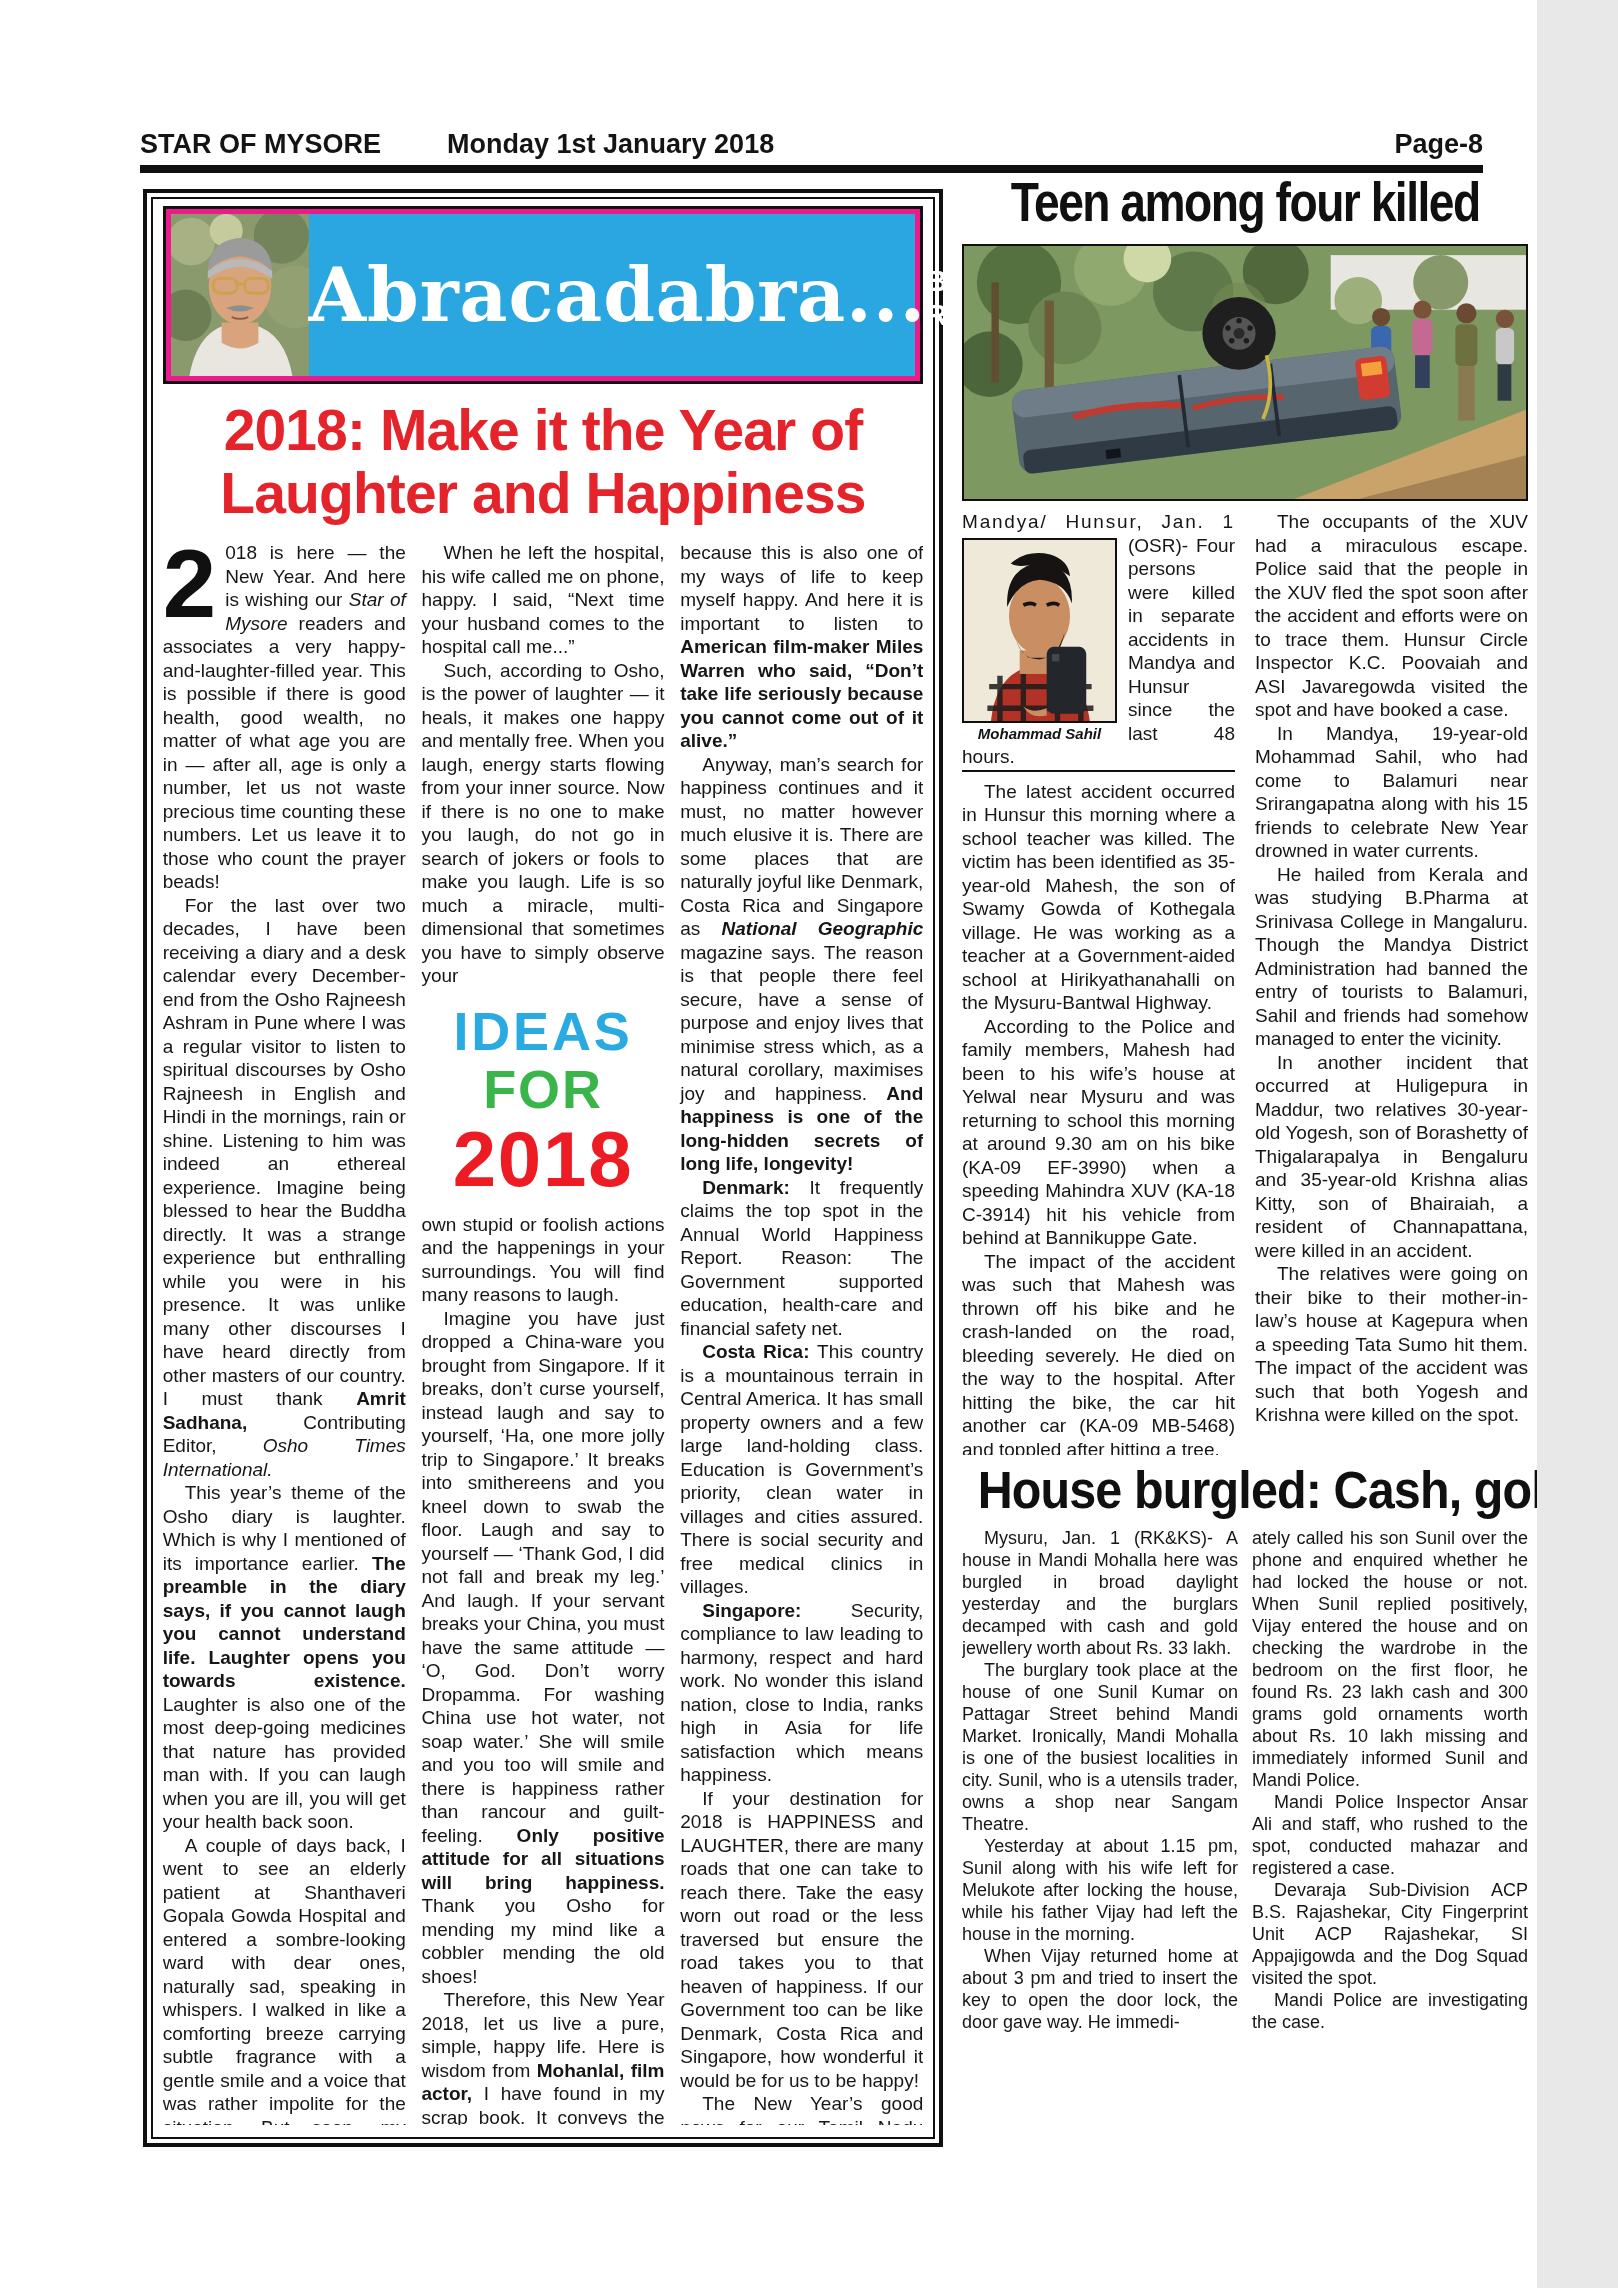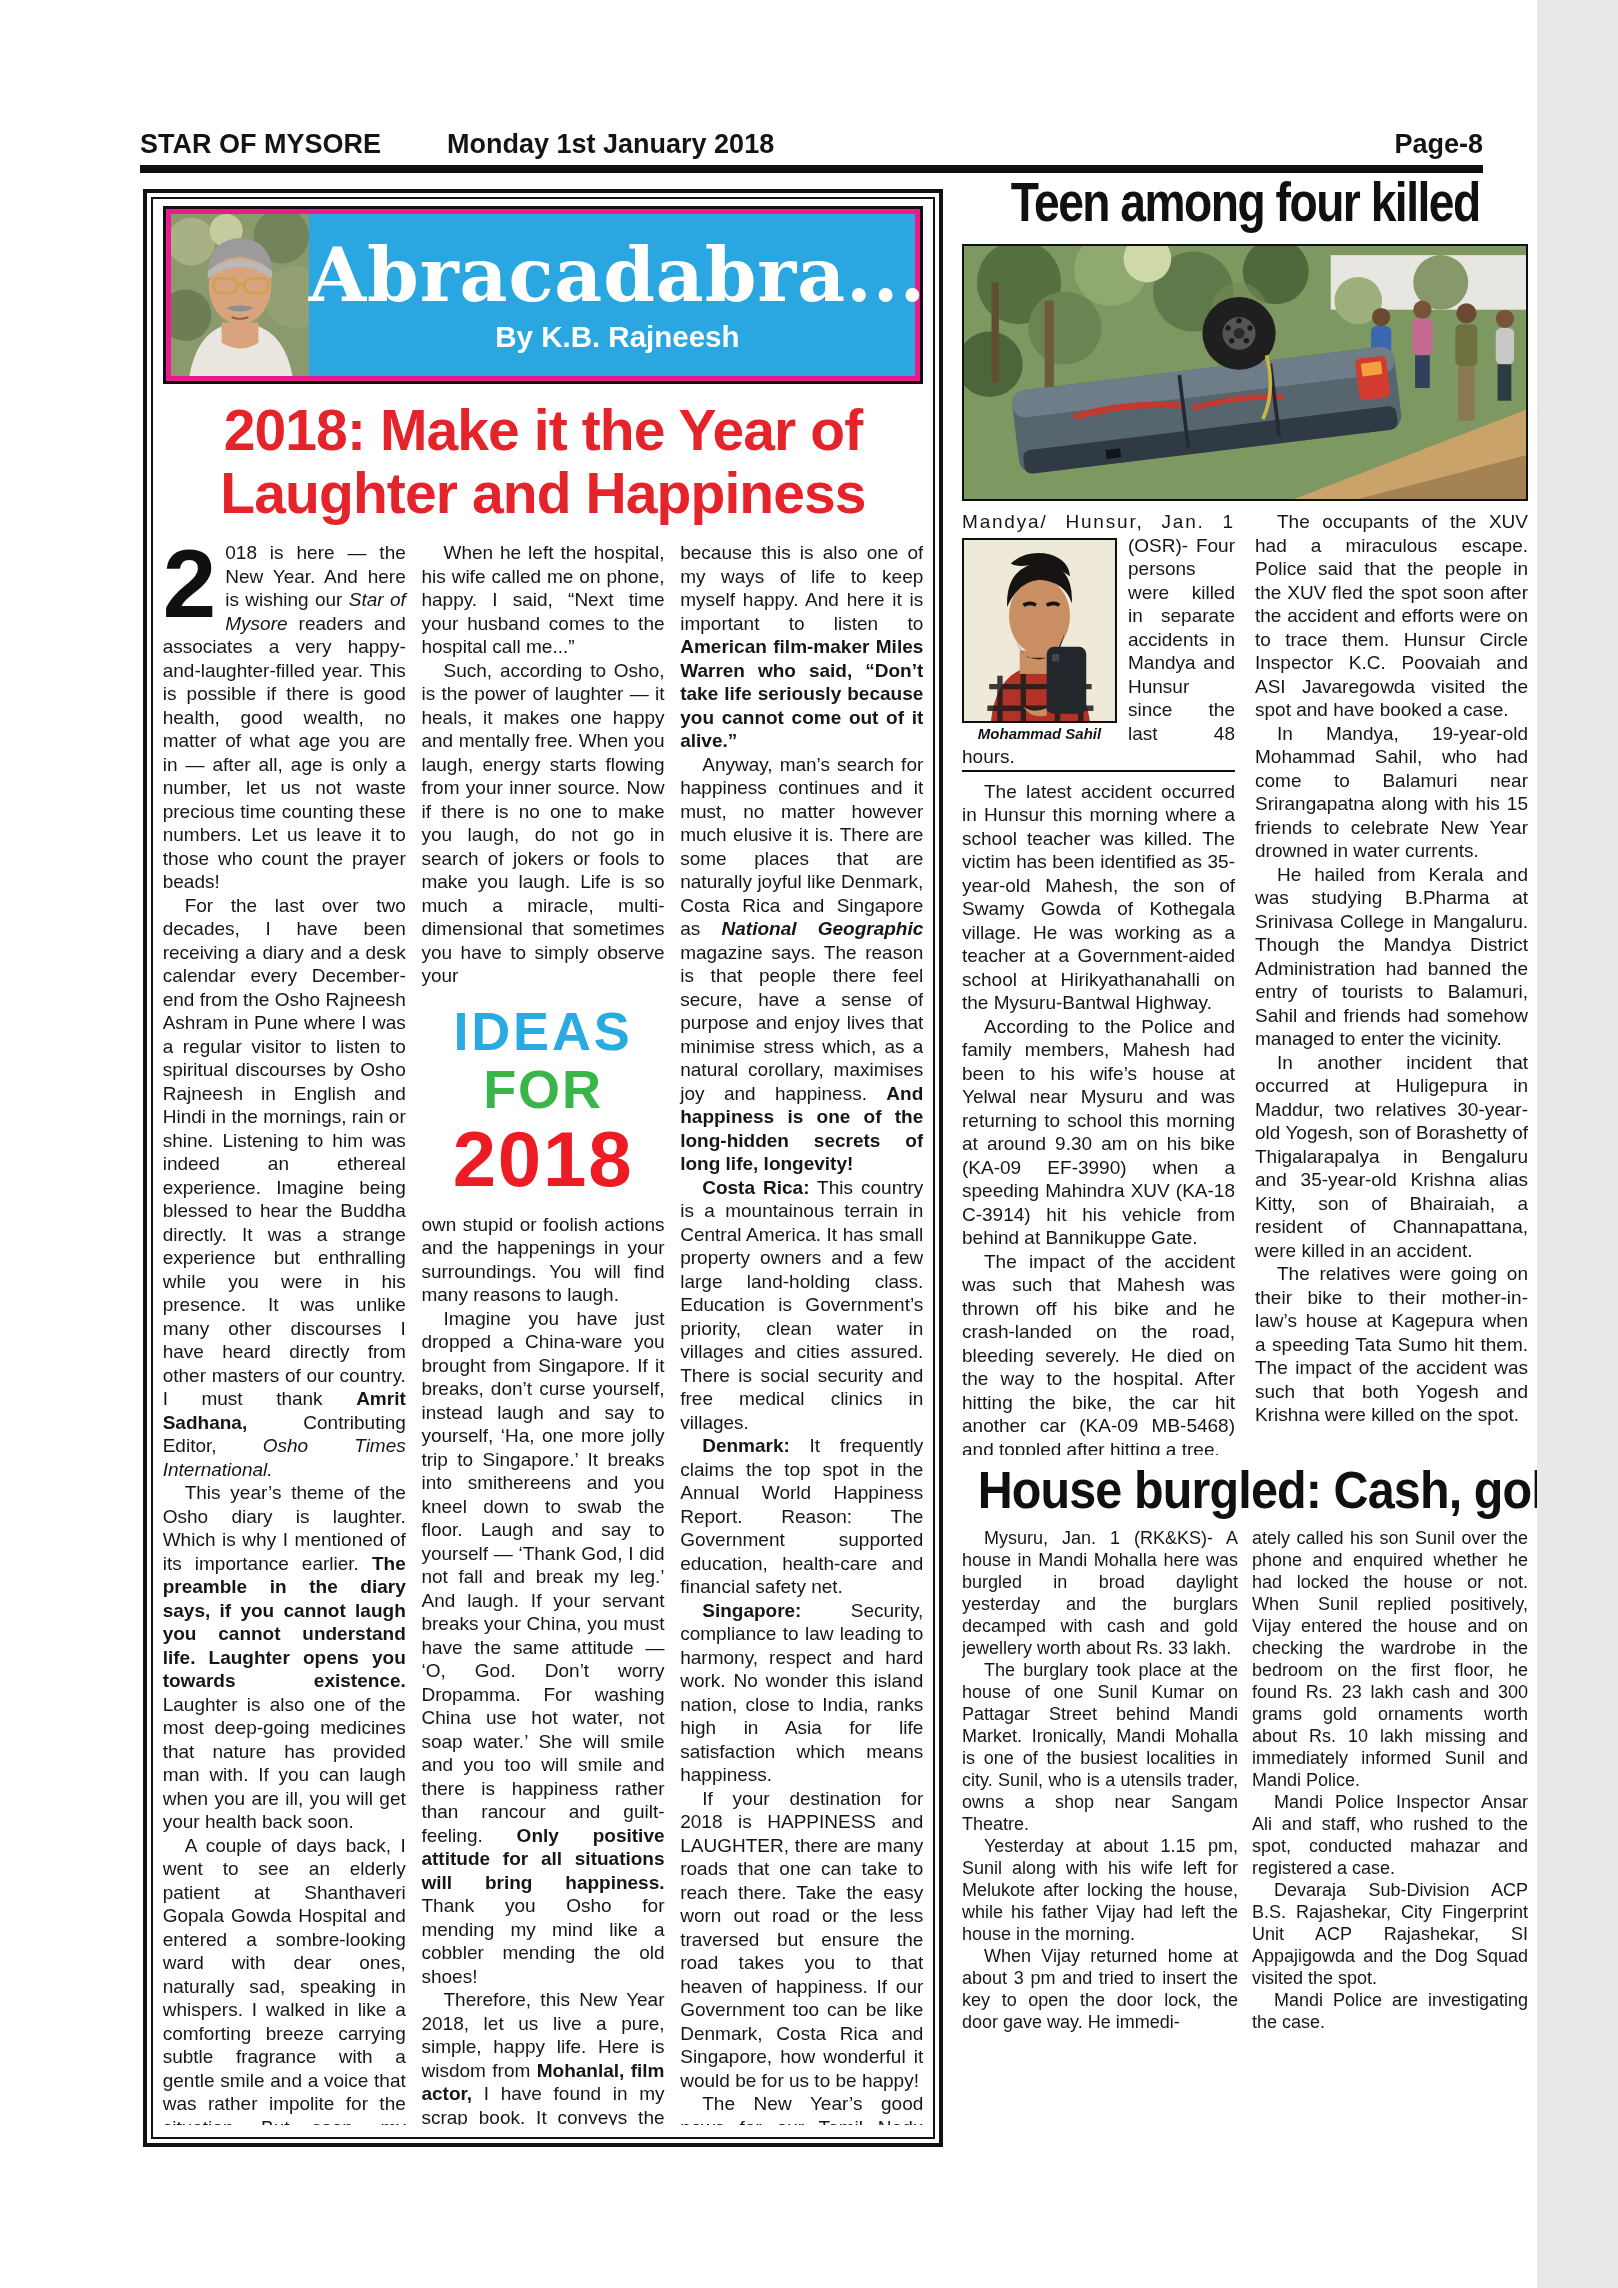--- a/index.html
+++ b/index.html
@@ -12,21 +12,21 @@
   .masthead .pageno{margin-left:auto;}
   .masthead-rule{position:absolute;left:140px;top:165px;width:1343px;height:8.3px;background:#101010;}
   
   .main-box{position:absolute;left:143px;top:189px;width:800px;height:1958px;box-sizing:border-box;
             border:4.6px solid #101010;padding:3.7px;}
   .main-box-inner{border:2.8px solid #101010;height:100%;box-sizing:border-box;padding:7.4px 10px;}
   .banner{border:3.7px solid #101010;}
   .banner-frame{border:5.5px solid #ec1a8d;background:#2aa7e0;display:flex;height:162px;}
   .author-photo{width:138px;height:162px;flex:0 0 138px;background:#cfcab8;}
   .author-photo svg{display:block;width:100%;height:100%;}
-  .banner-right{flex:1;display:flex;flex-direction:column;justify-content:center;align-items:center;}
+  .banner-right{flex:1;display:flex;flex-direction:row;justify-content:center;align-items:center;}
   .banner-title{font-family:"DejaVu Serif",serif;font-weight:bold;color:#ffffff;font-size:74px;
                 line-height:78px;letter-spacing:0.9px;}
   .banner-byline{font-weight:bold;color:#ffffff;font-size:29.5px;margin-top:5.5px;}
   .red-headline{margin-top:14.8px;text-align:center;font-weight:bold;color:#e4232b;
                 font-size:57px;line-height:63px;letter-spacing:-0.9px;}
   .columns{margin-top:16.6px;display:flex;gap:15.7px;height:1584px;overflow:hidden;}
   .col{flex:1;min-width:0;}
   
   .para{margin:0;font-size:19px;line-height:23.5px;text-align:justify;text-indent:22px;color:#161616;}
   .para.noindent{text-indent:0;}
@@ -125,22 +125,22 @@
           </div>
           <div>
               <p class="para noindent"><span>own stupid or foolish actions and the happenings in your surroundings. You will find many reasons to laugh.</span></p>
               <p class="para"><span>Imagine you have just dropped a China-ware you brought from Singapore. If it breaks, don’t curse yourself, instead laugh and say to yourself, ‘Ha, one more jolly trip to Singapore.’ It breaks into smithereens and you kneel down to swab the floor. Laugh and say to yourself — ‘Thank God, I did not fall and break my leg.’ And laugh. If your servant breaks your China, you must have the same attitude — ‘O, God. Don’t worry Dropamma. For washing China use hot water, not soap water.’ She will smile and you too will smile and there is happiness rather than rancour and guilt-feeling. </span><span class="b">Only positive attitude for all situations will bring happiness.</span><span> Thank you Osho for mending my mind like a cobbler mending the old shoes!</span></p>
               <p class="para"><span>Therefore, this New Year 2018, let us live a pure, simple, happy life. Here is wisdom from </span><span class="b">Mohanlal, film actor,</span><span> I have found in my scrap book. It conveys the quintessential secret of life to be happy. He says:</span></p>
             </div>
         </div>
         <div class="col">
             <p class="para noindent"><span>because this is also one of my ways of life to keep myself happy. And here it is important to listen to </span><span class="b">American film-maker Miles Warren who said, “Don’t take life seriously because you cannot come out of it alive.”</span></p>
             <p class="para"><span>Anyway, man’s search for happiness continues and it must, no matter however much elusive it is. There are some places that are naturally joyful like Denmark, Costa Rica and Singapore as </span><span class="b i">National Geographic</span><span> magazine says. The reason is that people there feel secure, have a sense of purpose and enjoy lives that minimise stress which, as a natural corollary, maximises joy and happiness. </span><span class="b">And happiness is one of the long-hidden secrets of long life, longevity!</span></p>
+            <p class="para"><span class="b">Denmark:</span><span> It frequently claims the top spot in the Annual World Happiness Report. Reason: The Government supported education, health-care and financial safety net.</span></p>
             <p class="para"><span class="b">Costa Rica:</span><span> This country is a mountainous terrain in Central America. It has small property owners and a few large land-holding class. Education is Government’s priority, clean water in villages and cities assured. There is social security and free medical clinics in villages.</span></p>
-            <p class="para"><span class="b">Denmark:</span><span> It frequently claims the top spot in the Annual World Happiness Report. Reason: The Government supported education, health-care and financial safety net.</span></p>
             <p class="para"><span class="b">Singapore:</span><span> Security, compliance to law leading to harmony, respect and hard work. No wonder this island nation, close to India, ranks high in Asia for life satisfaction which means happiness.</span></p>
             <p class="para"><span>If your destination for 2018 is HAPPINESS and LAUGHTER, there are many roads that one can take to reach there. Take the easy worn out road or the less traversed but ensure the road takes you to that heaven of happiness. If our Government too can be like Denmark, Costa Rica and Singapore, how wonderful it would be for us to be happy!</span></p>
             <p class="para"><span>The New Year’s good news for our Tamil Nadu people is that Rajinikanth, the Superstar, has decided to enter politics to make them happy. But in Karnataka let us wait for Godot!</span></p>
           </div>
       </div>
 
     </div>
   </div>
 
   <div class="right-col">

